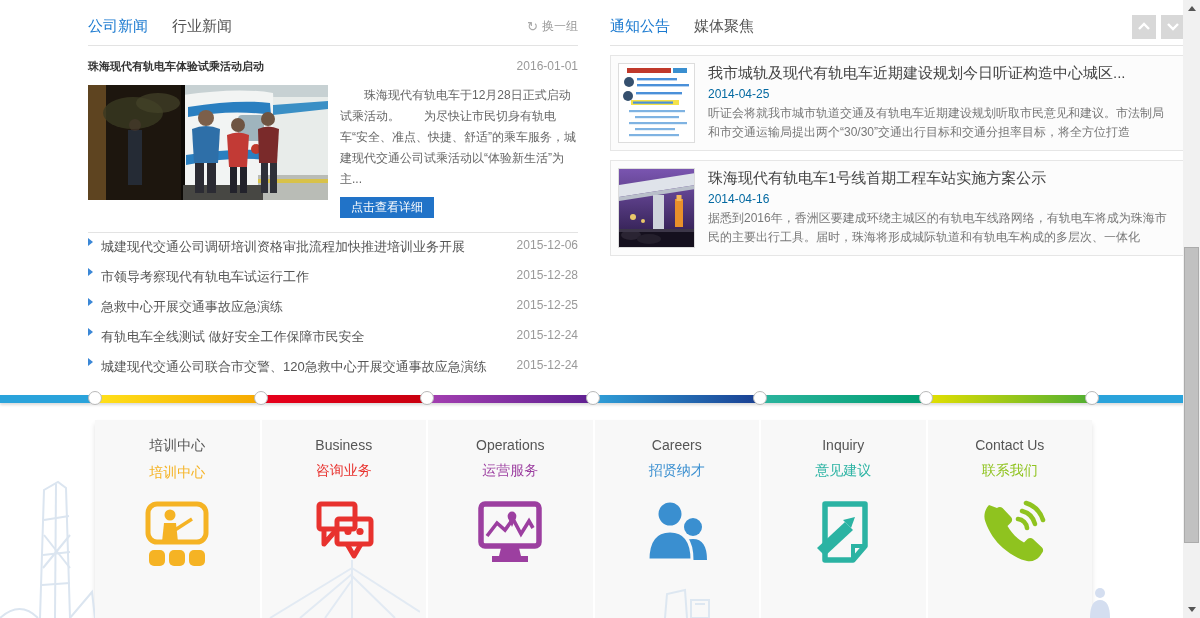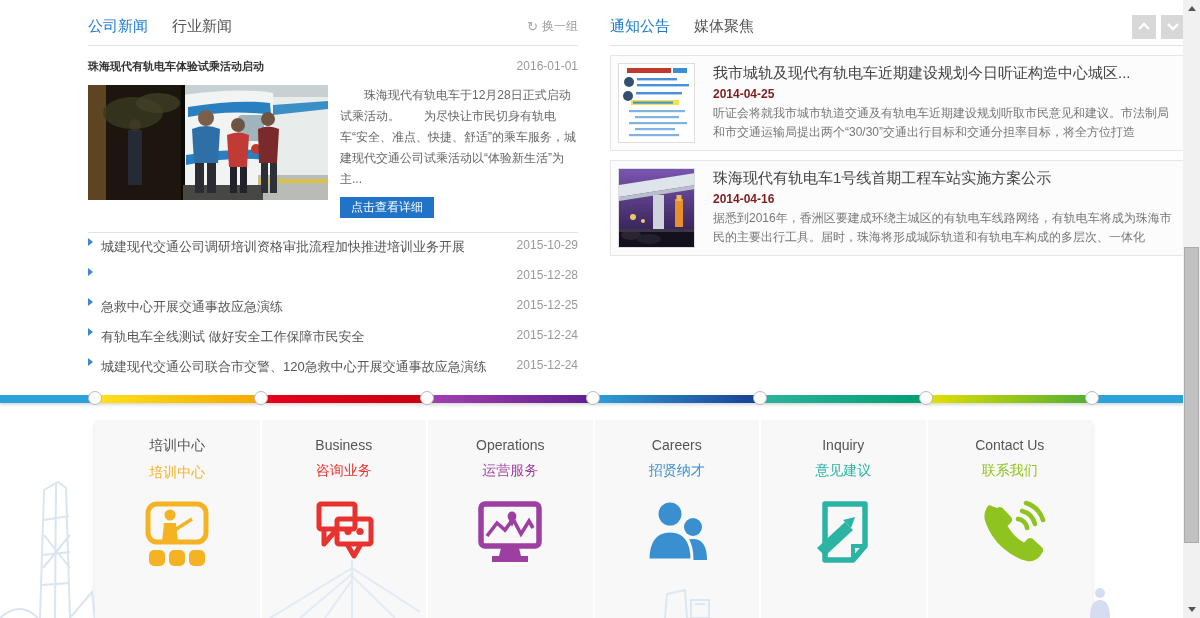--- a/index.html
+++ b/index.html
@@ -34,25 +34,25 @@
   .excerpt-col { flex:1; min-width:0; }
   .excerpt { font-size:12px; color:#666; line-height:21px; text-indent:2em; }
   .detail-btn { display:inline-block; margin-top:7px; background:#2173c8; color:#fff; font-size:12px; padding:2px 11px; border:none; cursor:pointer; }
 
   .news-list { list-style:none; margin-top:5px; }
   .news-item { display:flex; align-items:flex-start; height:30px; cursor:pointer; }
   .bullet { width:0; height:0; border-left:5px solid #3b87d6; border-top:4px solid transparent; border-bottom:4px solid transparent; margin-right:8px; flex:none; }
   .news-item-title { font-size:13px; color:#555; white-space:nowrap; overflow:hidden; text-overflow:ellipsis; }
   .news-item-date { margin-left:auto; font-size:12px; color:#999; padding-left:12px; flex:none; }
 
-  .notice-card { margin-top:9px; border:1px solid #e6e6e6; background:#fcfcfc; padding:7px 10px 7px 7px; display:flex; gap:18px; cursor:pointer; }
+  .notice-card { margin-top:9px; border:1px solid #e6e6e6; background:#fcfcfc; padding:7px 10px 7px 7px; display:flex; gap:13px; cursor:pointer; }
   .thumb { width:77px; height:80px; flex:none; overflow:hidden; border:1px solid #ddd; background:#fff; }
   .card-main { flex:1; min-width:0; }
   .card-title { font-size:15px; color:#444; white-space:nowrap; overflow:hidden; text-overflow:ellipsis; margin-top:1px; }
-  .card-date { font-size:12px; color:#7f1d1d; margin:4px 0 3px 0;font-weight:bold; }
+  .card-date { font-size:12px; color:#0369a1; margin:4px 0 3px 0; }
   .card-excerpt { font-size:12px; color:#777; line-height:19px; max-height:38px; overflow:hidden; }
 
   
   .ribbon { position:absolute; left:0; top:395px; width:1200px; height:8px; display:flex; box-shadow:0 2px 3px rgba(0,0,0,0.15); }
   .seg { height:8px; }
   .seg0 { width:95px;  background:#2aa3db; }
   .seg1 { width:166px; background:linear-gradient(to right,#ffe11a,#f6a800); }
   .seg2 { width:166px; background:linear-gradient(to right,#e8001c,#c9000f); }
   .seg3 { width:166px; background:linear-gradient(to right,#a43fb1,#5f2091); }
   .seg4 { width:167px; background:linear-gradient(to right,#2f9fd8,#1a3f92); }
@@ -146,24 +146,25 @@
         <p class="excerpt">珠海现代有轨电车于12月28日正式启动试乘活动。　　为尽快让市民切身有轨电车“安全、准点、快捷、舒适”的乘车服务，城建现代交通公司试乘活动以“体验新生活”为主...</p>
         <button class="detail-btn">点击查看详细</button>
       </div>
     </div>
   </div>
 
   <ul class="news-list">
     <li class="news-item">
       <span class="bullet"></span>
       <span class="news-item-title">城建现代交通公司调研培训资格审批流程加快推进培训业务开展</span>
-      <span class="news-item-date">2015-10-29</span>
+      <span class="news-item-date">2015-12-06</span>
     </li>
     <li class="news-item">
       <span class="bullet"></span>
+      <span class="news-item-title">市领导考察现代有轨电车试运行工作</span>
       <span class="news-item-date">2015-12-28</span>
     </li>
     <li class="news-item">
       <span class="bullet"></span>
       <span class="news-item-title">急救中心开展交通事故应急演练</span>
       <span class="news-item-date">2015-12-25</span>
     </li>
     <li class="news-item">
       <span class="bullet"></span>
       <span class="news-item-title">有轨电车全线测试 做好安全工作保障市民安全</span>

